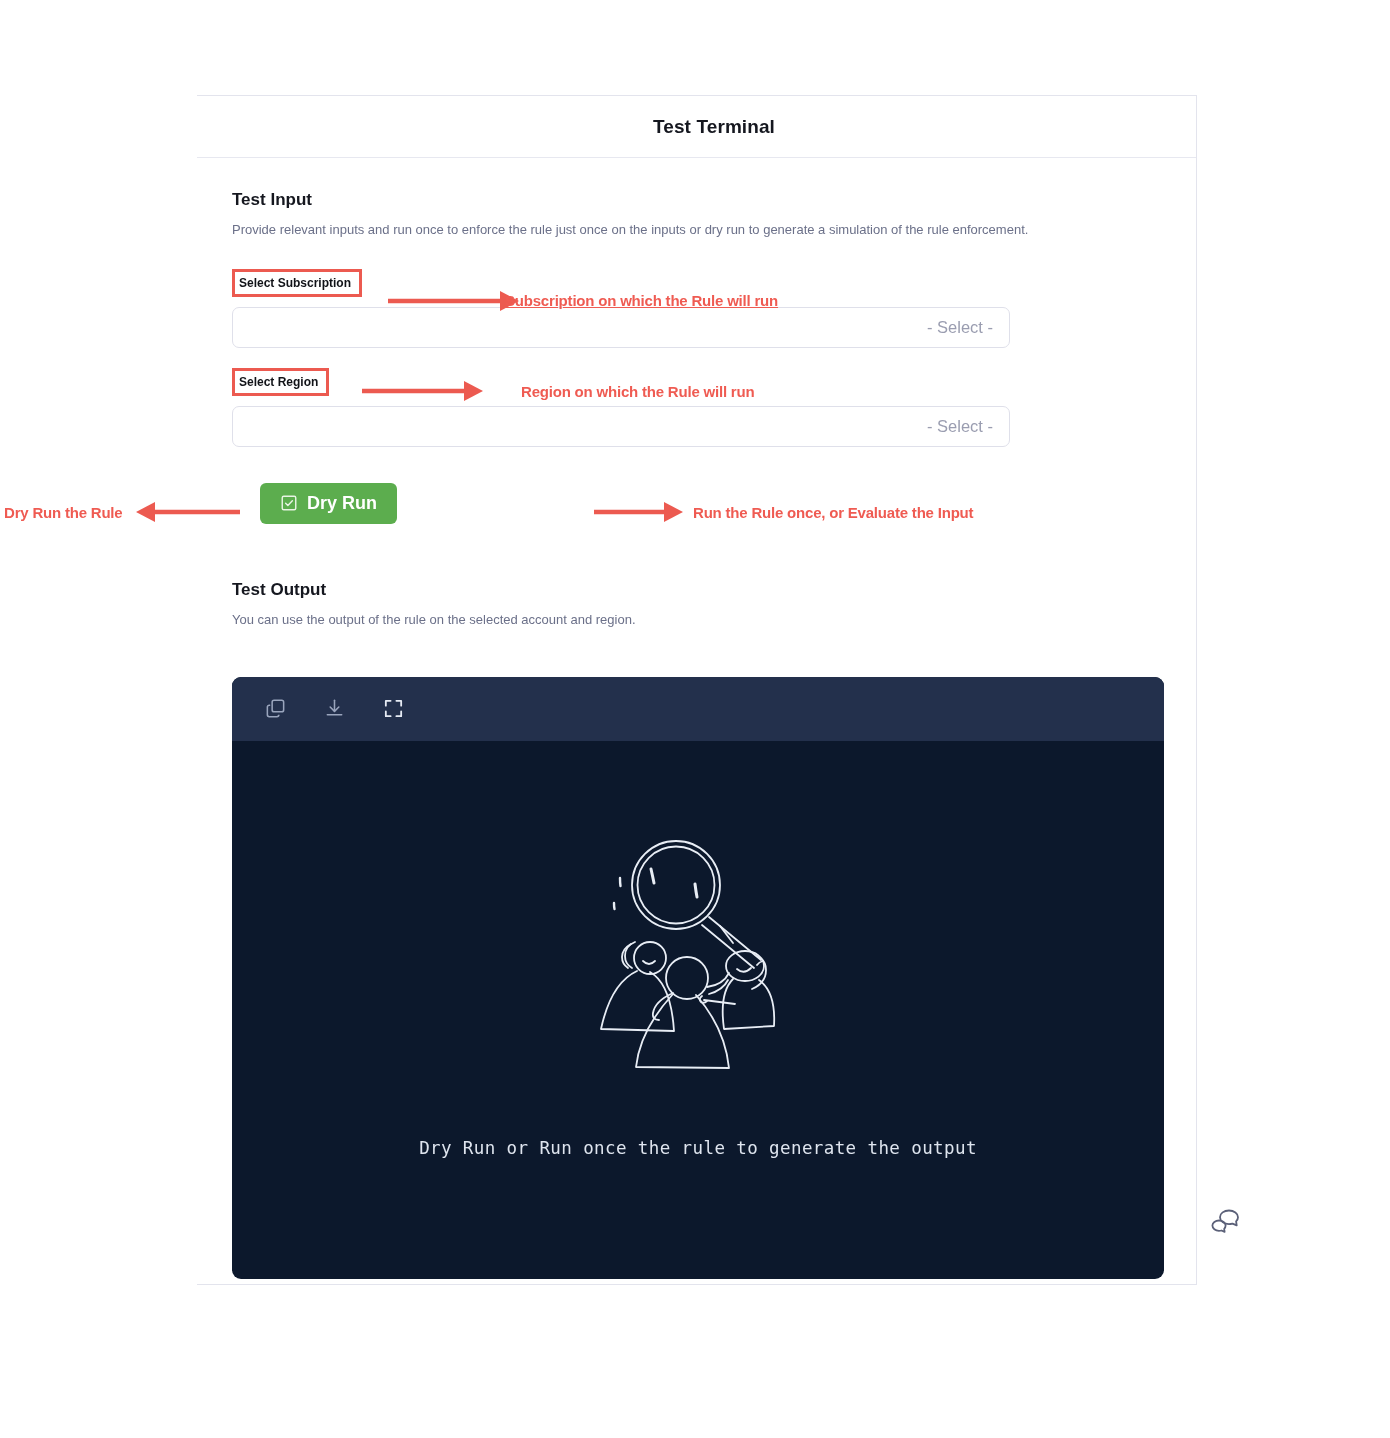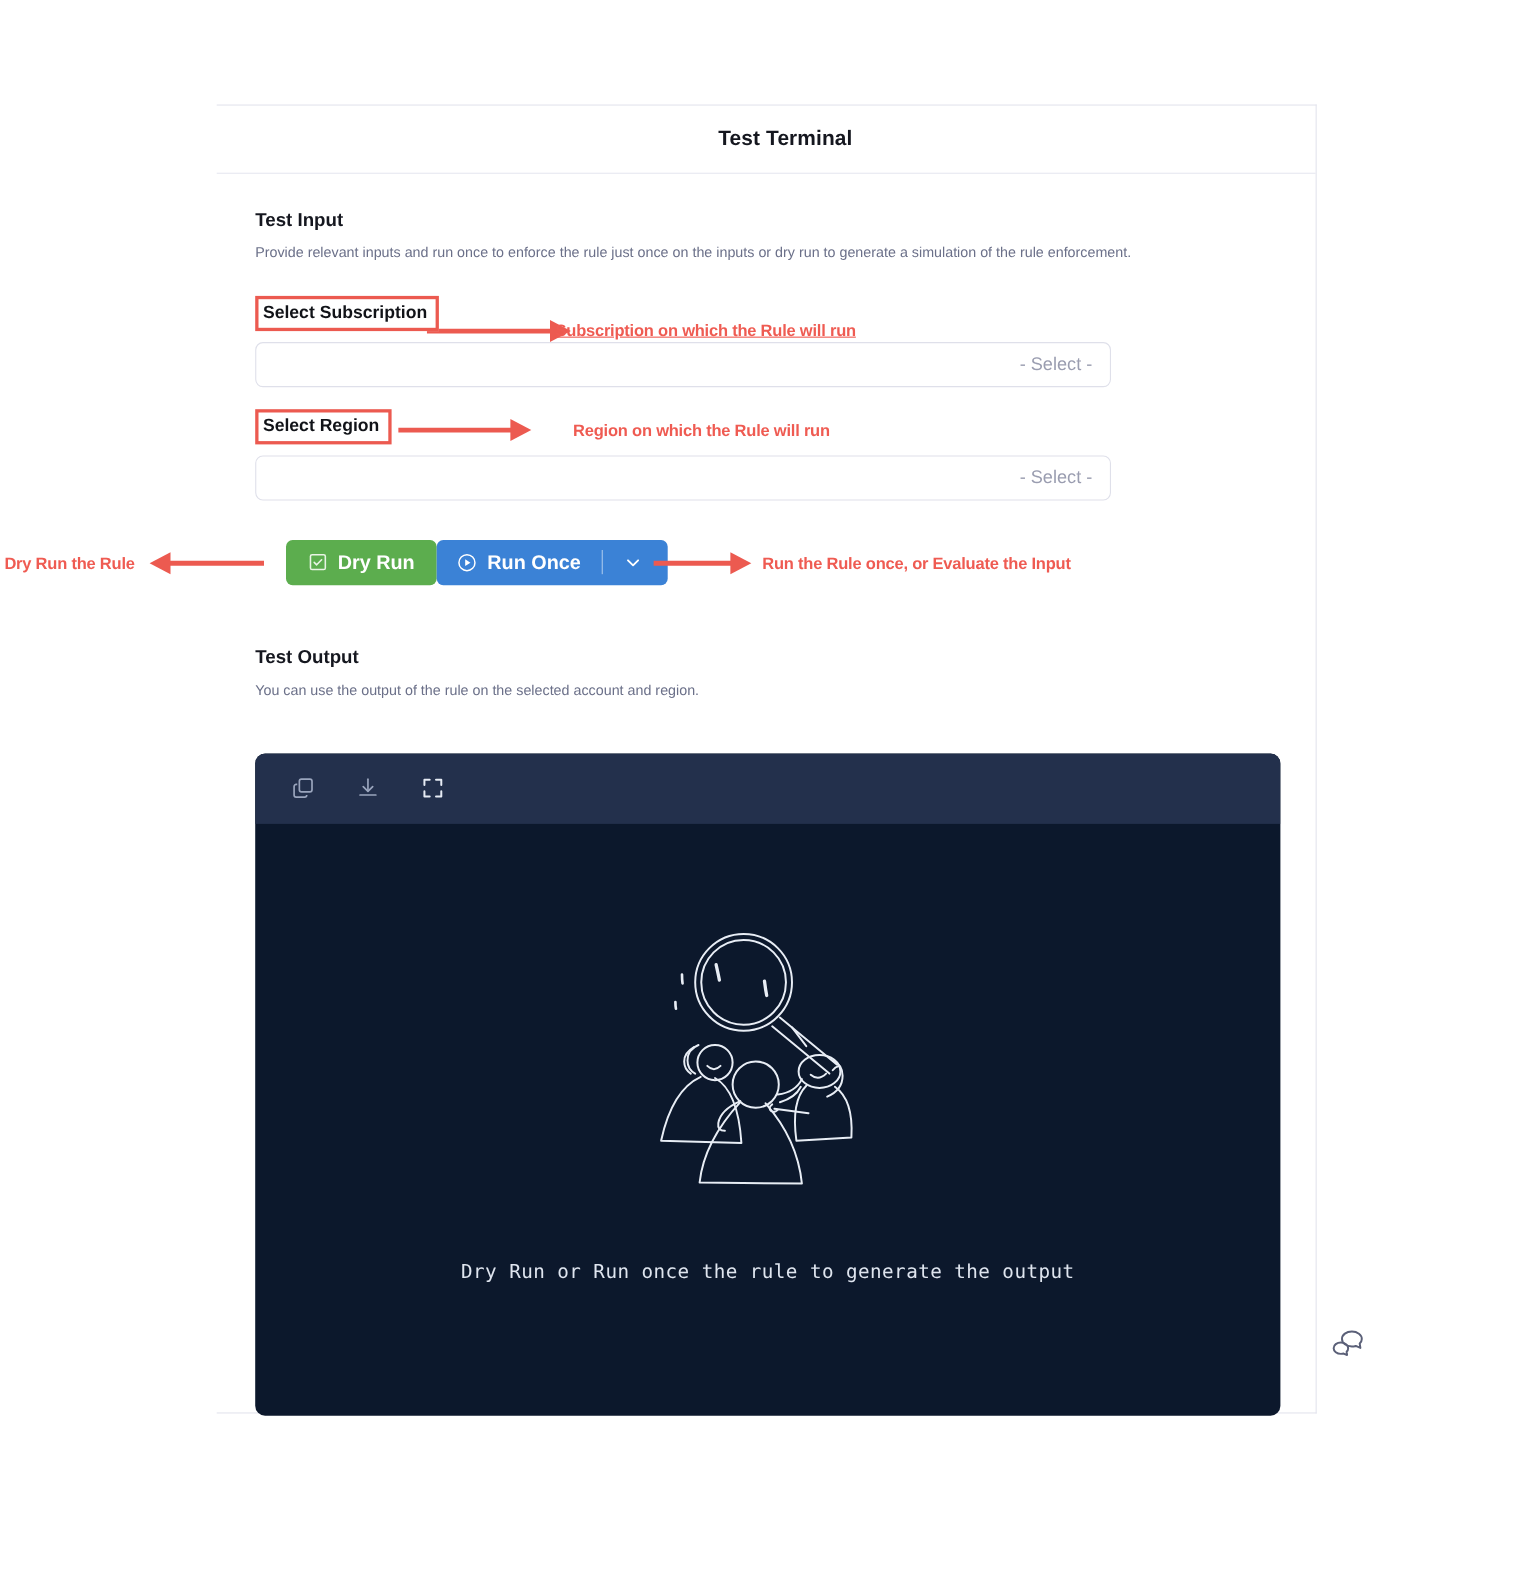--- a/index.html
+++ b/index.html
@@ -40,21 +40,21 @@
     margin:0 0 10px 0;
   }
   .section-desc {
     font-size:13px; color:#6b7089; line-height:1.6;
     margin:0; max-width:910px;
   }
 
   
   .field-label {
     display:inline-block;
-    font-size:16px; font-weight:bold; color:#111318;
+    font-size:12px; font-weight:bold; color:#111318;
     padding:4px 8px 4px 4px;
     border:3px solid #ec5a50;
     background:#fff;
     position:relative; z-index:3;
   }
   .select-box {
     margin-top:10px;
     width:778px; height:41px;
     border:1px solid #dfe0ea; border-radius:7px;
     background:#fff;
@@ -62,21 +62,21 @@
     padding:0 16px;
     font-size:16.5px; color:#9a9db0;justify-content:flex-end;
   }
   .field-row { position:relative; }
   #field-subscription { margin-top:28px; }
   #field-region { margin-top:20px; }
 
   
   #button-row {
     margin-top:36px;
-    display:flex; align-items:center; 
+    display:flex; align-items:center; gap:12px;
     position:relative;
     padding-left:28px;
   }
   .btn {
     height:41px; border:none; border-radius:6px;
     color:#fff; font-size:18px; font-weight:bold;
     display:inline-flex; align-items:center;
     cursor:pointer; font-family:"Liberation Sans", sans-serif;
   }
   #dry-run-button { background:#5cad4e; padding:0 20px; gap:9px; }
@@ -160,35 +160,20 @@
       <button class="btn" id="dry-run-button">
         <span class="ico">
           <svg width="18" height="18" viewBox="0 0 24 24" fill="none" stroke="#e8f4e4" stroke-width="1.9">
             <rect x="3" y="3" width="18" height="18" rx="2"></rect>
             <path d="M7.5 12.3l3 3 6-6.2" stroke-linecap="round" stroke-linejoin="round"></path>
           </svg>
         </span>
         <span>Dry Run</span>
       </button>
 
-      <div class="btn" id="run-once-button">
-        <span class="ico">
-          <svg width="19" height="19" viewBox="0 0 24 24" fill="none" stroke="#ffffff" stroke-width="1.7">
-            <circle cx="12" cy="12" r="9.2"></circle>
-            <path d="M10 8.2l6 3.8-6 3.8z" fill="#ffffff" stroke="none"></path>
-          </svg>
-        </span>
-        <span>Run Once</span>
-        <span class="btn-divider"></span>
-        <span class="chev">
-          <svg width="17" height="17" viewBox="0 0 24 24" fill="none" stroke="#ffffff" stroke-width="2.4" stroke-linecap="round" stroke-linejoin="round">
-            <path d="M5.5 9l6.5 6.5L18.5 9"></path>
-          </svg>
-        </span>
-      </div>
 
     </div>
 
     <h3 class="section-title" style="margin-top:56px;">Test Output</h3>
     <p class="section-desc">You can use the output of the rule on the selected account and region.</p>
 
     <div id="terminal">
 
       <div id="terminal-toolbar">
         <span class="term-ico">

